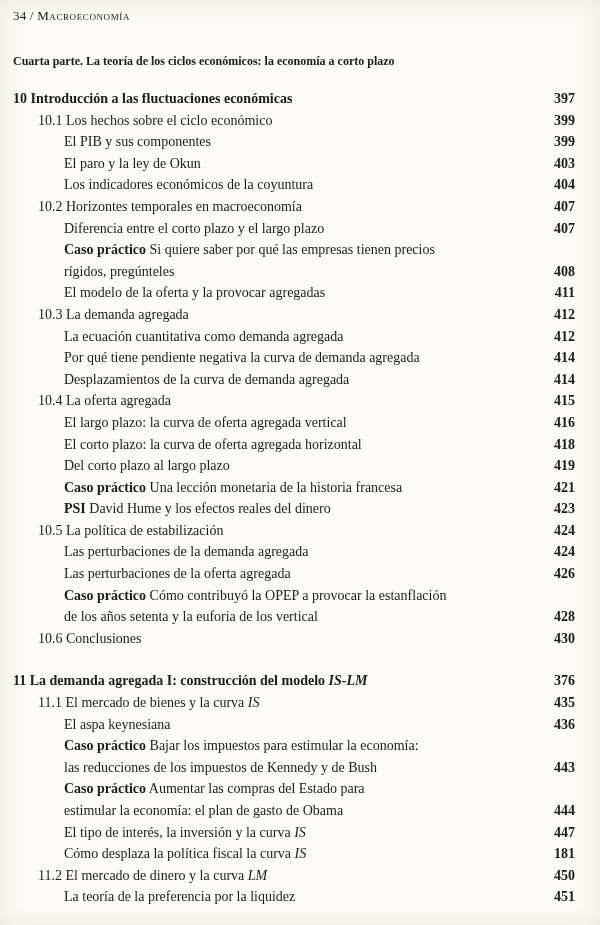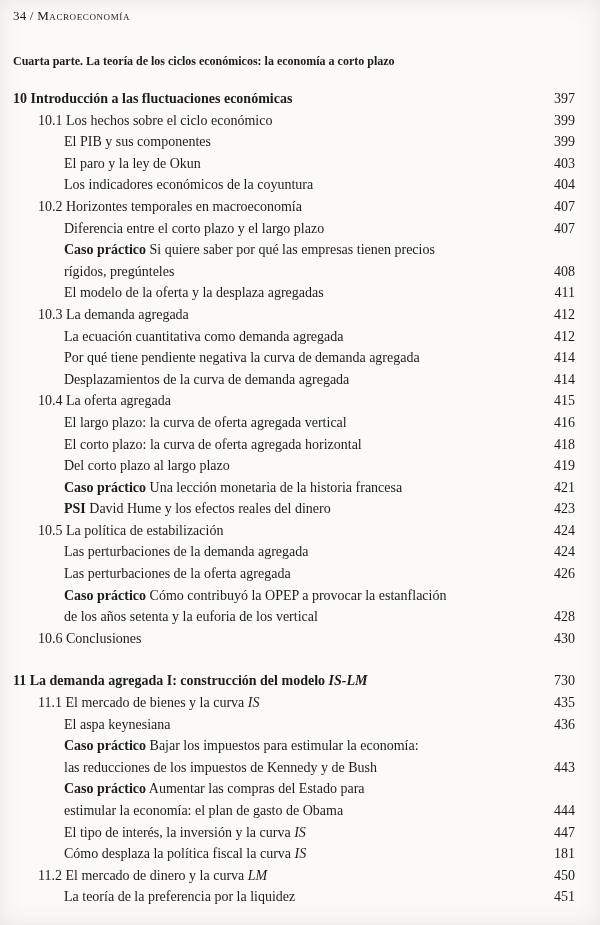--- a/index.html
+++ b/index.html
@@ -44,21 +44,21 @@
   .toc-row.chapter { font-weight: bold; }
   .toc-row.gap { margin-top: 21px; }
   .toc-text { flex: 1 1 auto; }
   .lv1 .toc-text { padding-left: 25px; }
   .lv2 .toc-text { padding-left: 51px; }
   .toc-page {
     flex: 0 0 auto;
     min-width: 34px;
     margin-left: 10px;
     text-align: right;
-    font-weight: normal;
+    font-weight: bold;
   }
   .b { font-weight: bold; }
   .i { font-style: italic; text-align: right; }
 </style>
 </head>
 <body>
 
 <div class="page">
 
   <div class="running-header">
@@ -94,21 +94,21 @@
       </div>
       <div class="toc-row lv2">
         <div class="toc-text"><span>Diferencia entre el corto plazo y el largo plazo</span></div>
         <div class="toc-page">407</div>
       </div>
       <div class="toc-row lv2">
         <div class="toc-text"><span class="b">Caso práctico</span><span> Si quiere saber por qué las empresas tienen precios</span><br><span>rígidos, pregúnteles</span></div>
         <div class="toc-page">408</div>
       </div>
       <div class="toc-row lv2">
-        <div class="toc-text"><span>El modelo de la oferta y la desplaza agregadas</span></div>
+        <div class="toc-text"><span>El modelo de la oferta y la provocar agregadas</span></div>
         <div class="toc-page">411</div>
       </div>
       <div class="toc-row lv1">
         <div class="toc-text"><span>10.3 La demanda agregada</span></div>
         <div class="toc-page">412</div>
       </div>
       <div class="toc-row lv2">
         <div class="toc-text"><span>La ecuación cuantitativa como demanda agregada</span></div>
         <div class="toc-page">412</div>
       </div>
@@ -159,21 +159,21 @@
       <div class="toc-row lv2">
         <div class="toc-text"><span class="b">Caso práctico</span><span> Cómo contribuyó la OPEP a provocar la estanflación</span><br><span>de los años setenta y la euforia de los vertical</span></div>
         <div class="toc-page">428</div>
       </div>
       <div class="toc-row lv1">
         <div class="toc-text"><span>10.6 Conclusiones</span></div>
         <div class="toc-page">430</div>
       </div>
       <div class="toc-row lv0 chapter gap">
         <div class="toc-text"><span class="b">11 La demanda agregada I: construcción del modelo </span><span class="b i">IS-LM</span></div>
-        <div class="toc-page">730</div>
+        <div class="toc-page">376</div>
       </div>
       <div class="toc-row lv1">
         <div class="toc-text"><span>11.1 El mercado de bienes y la curva </span><span class="i">IS</span></div>
         <div class="toc-page">435</div>
       </div>
       <div class="toc-row lv2">
         <div class="toc-text"><span>El aspa keynesiana</span></div>
         <div class="toc-page">436</div>
       </div>
       <div class="toc-row lv2">

